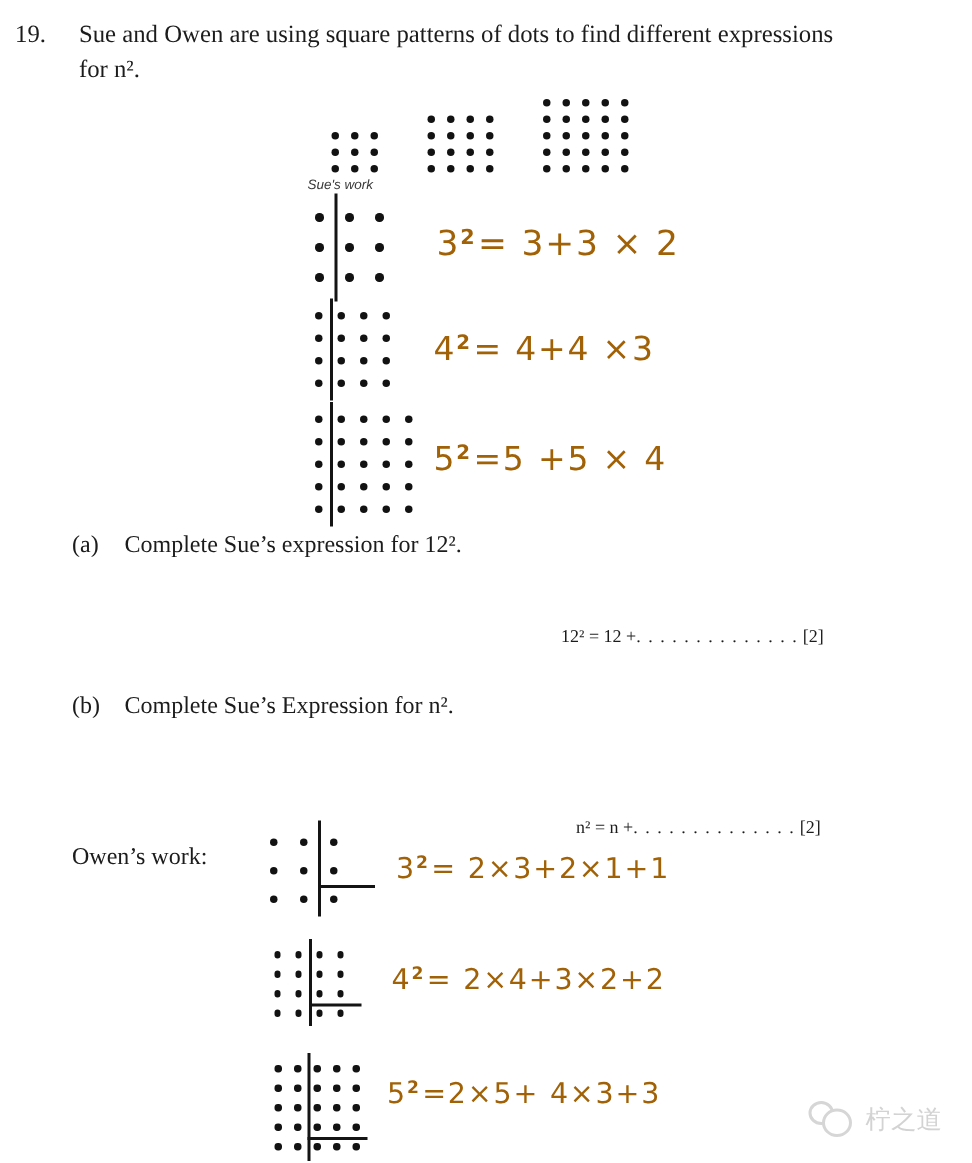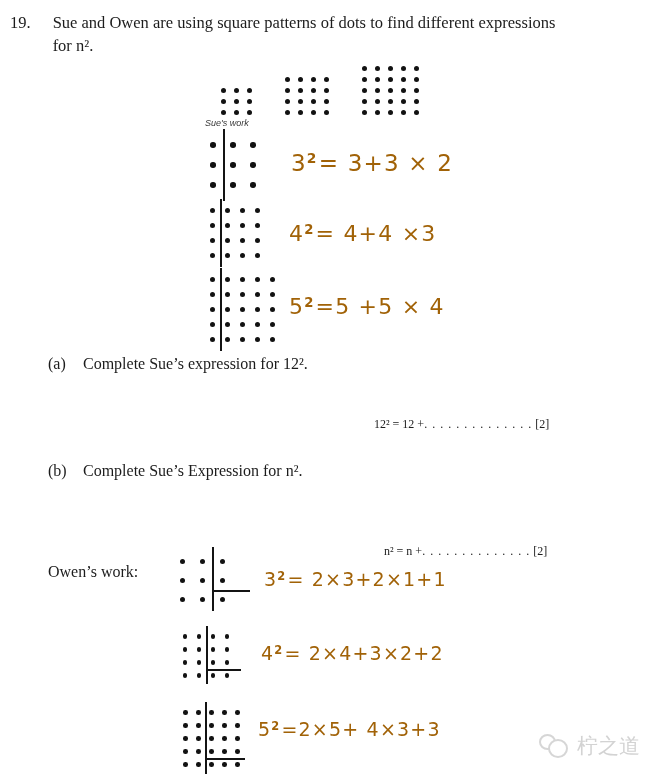--- a/index.html
+++ b/index.html
@@ -67,21 +67,21 @@
   .answer-line{position:absolute;font-size:12px;white-space:nowrap;}
   .answer-a{left:374px;top:417px;}
   .answer-b{left:384px;top:524px;margin-top:20px;}
   .answer-line .dots-leader{letter-spacing:1px;}
   .answer-line .mark{margin-left:3px;}
 
   .owen-label{position:absolute;left:48px;top:563px;font-size:16px;}
 
   
   .watermark{position:absolute;left:538px;top:732px;display:flex;align-items:center;
-             gap:7px;color:#d3d3d3;font-size:21px;
+             gap:7px;color:#d3d3d3;font-size:17px;
              font-family:"DejaVu Sans", sans-serif;}
   .wm-icon{position:relative;width:32px;height:28px;}
   .wm-icon .c1{position:absolute;left:1px;top:2px;width:13px;height:12px;
                border:2px solid #d6d6d6;border-radius:50%;}
   .wm-icon .c2{position:absolute;left:10px;top:7px;width:16px;height:15px;
                border:2px solid #d6d6d6;border-radius:50%;background:#fff;}
 </style>
 </head>
 <body>
 

